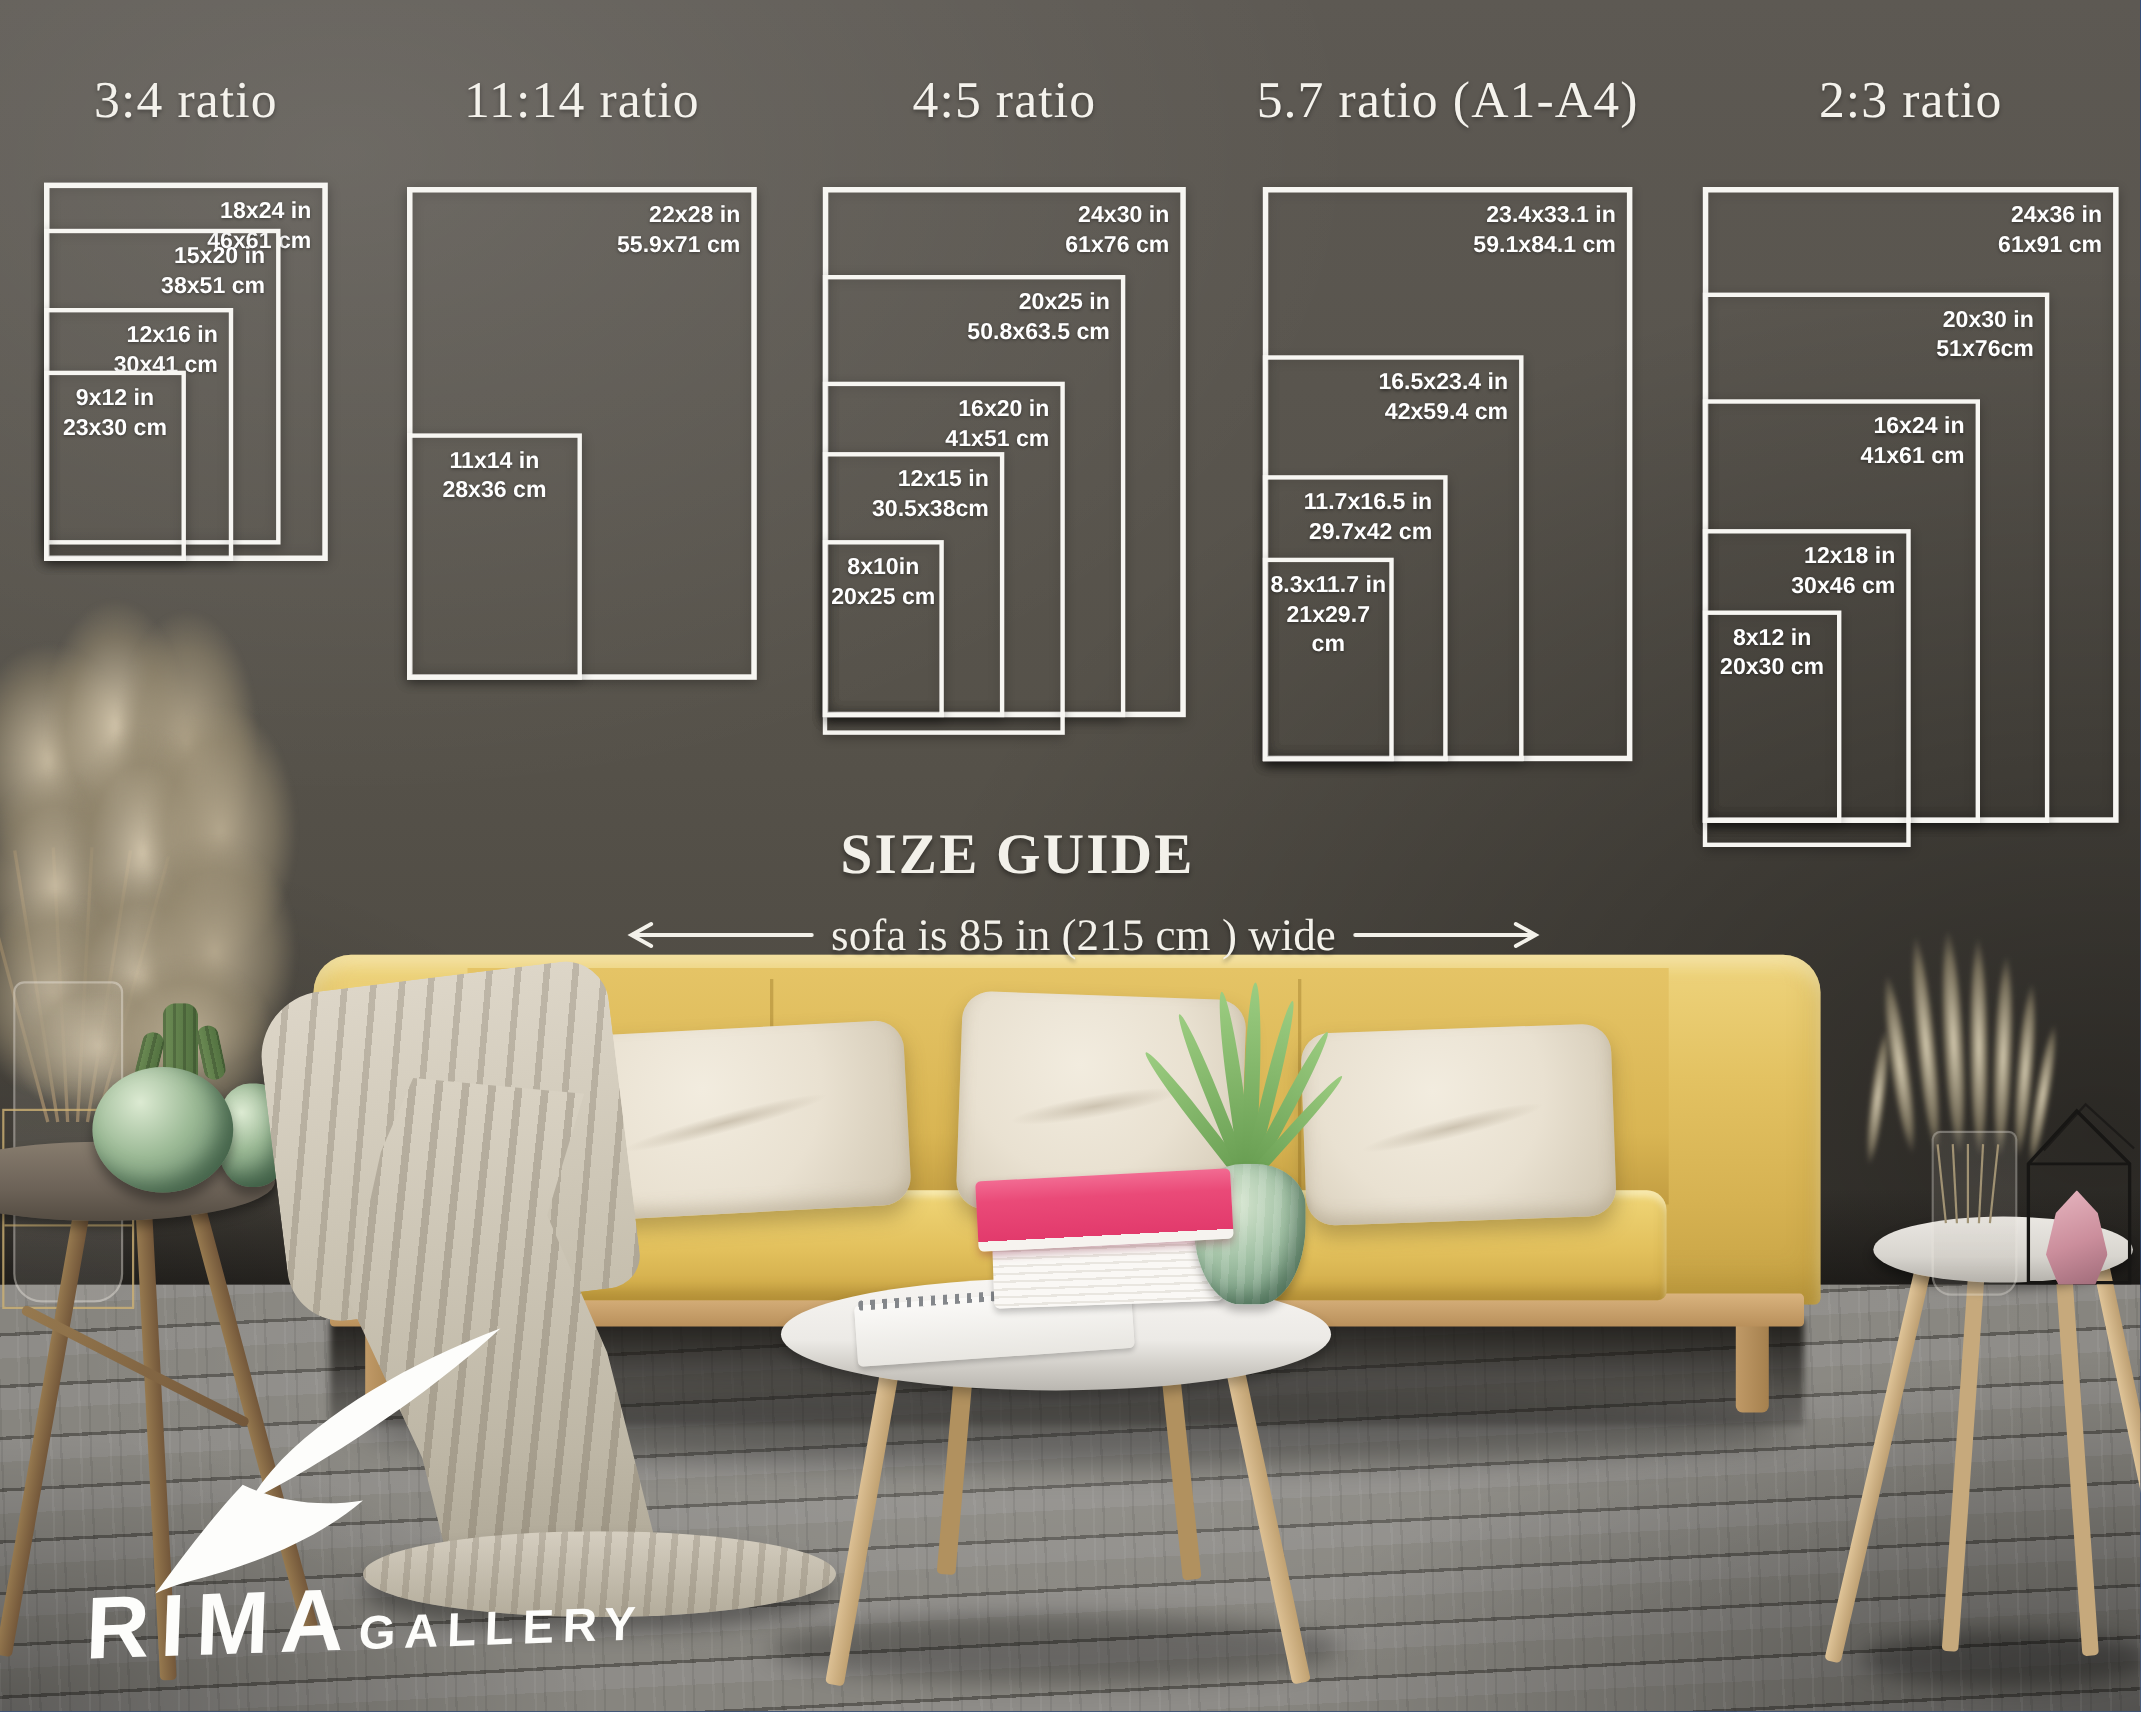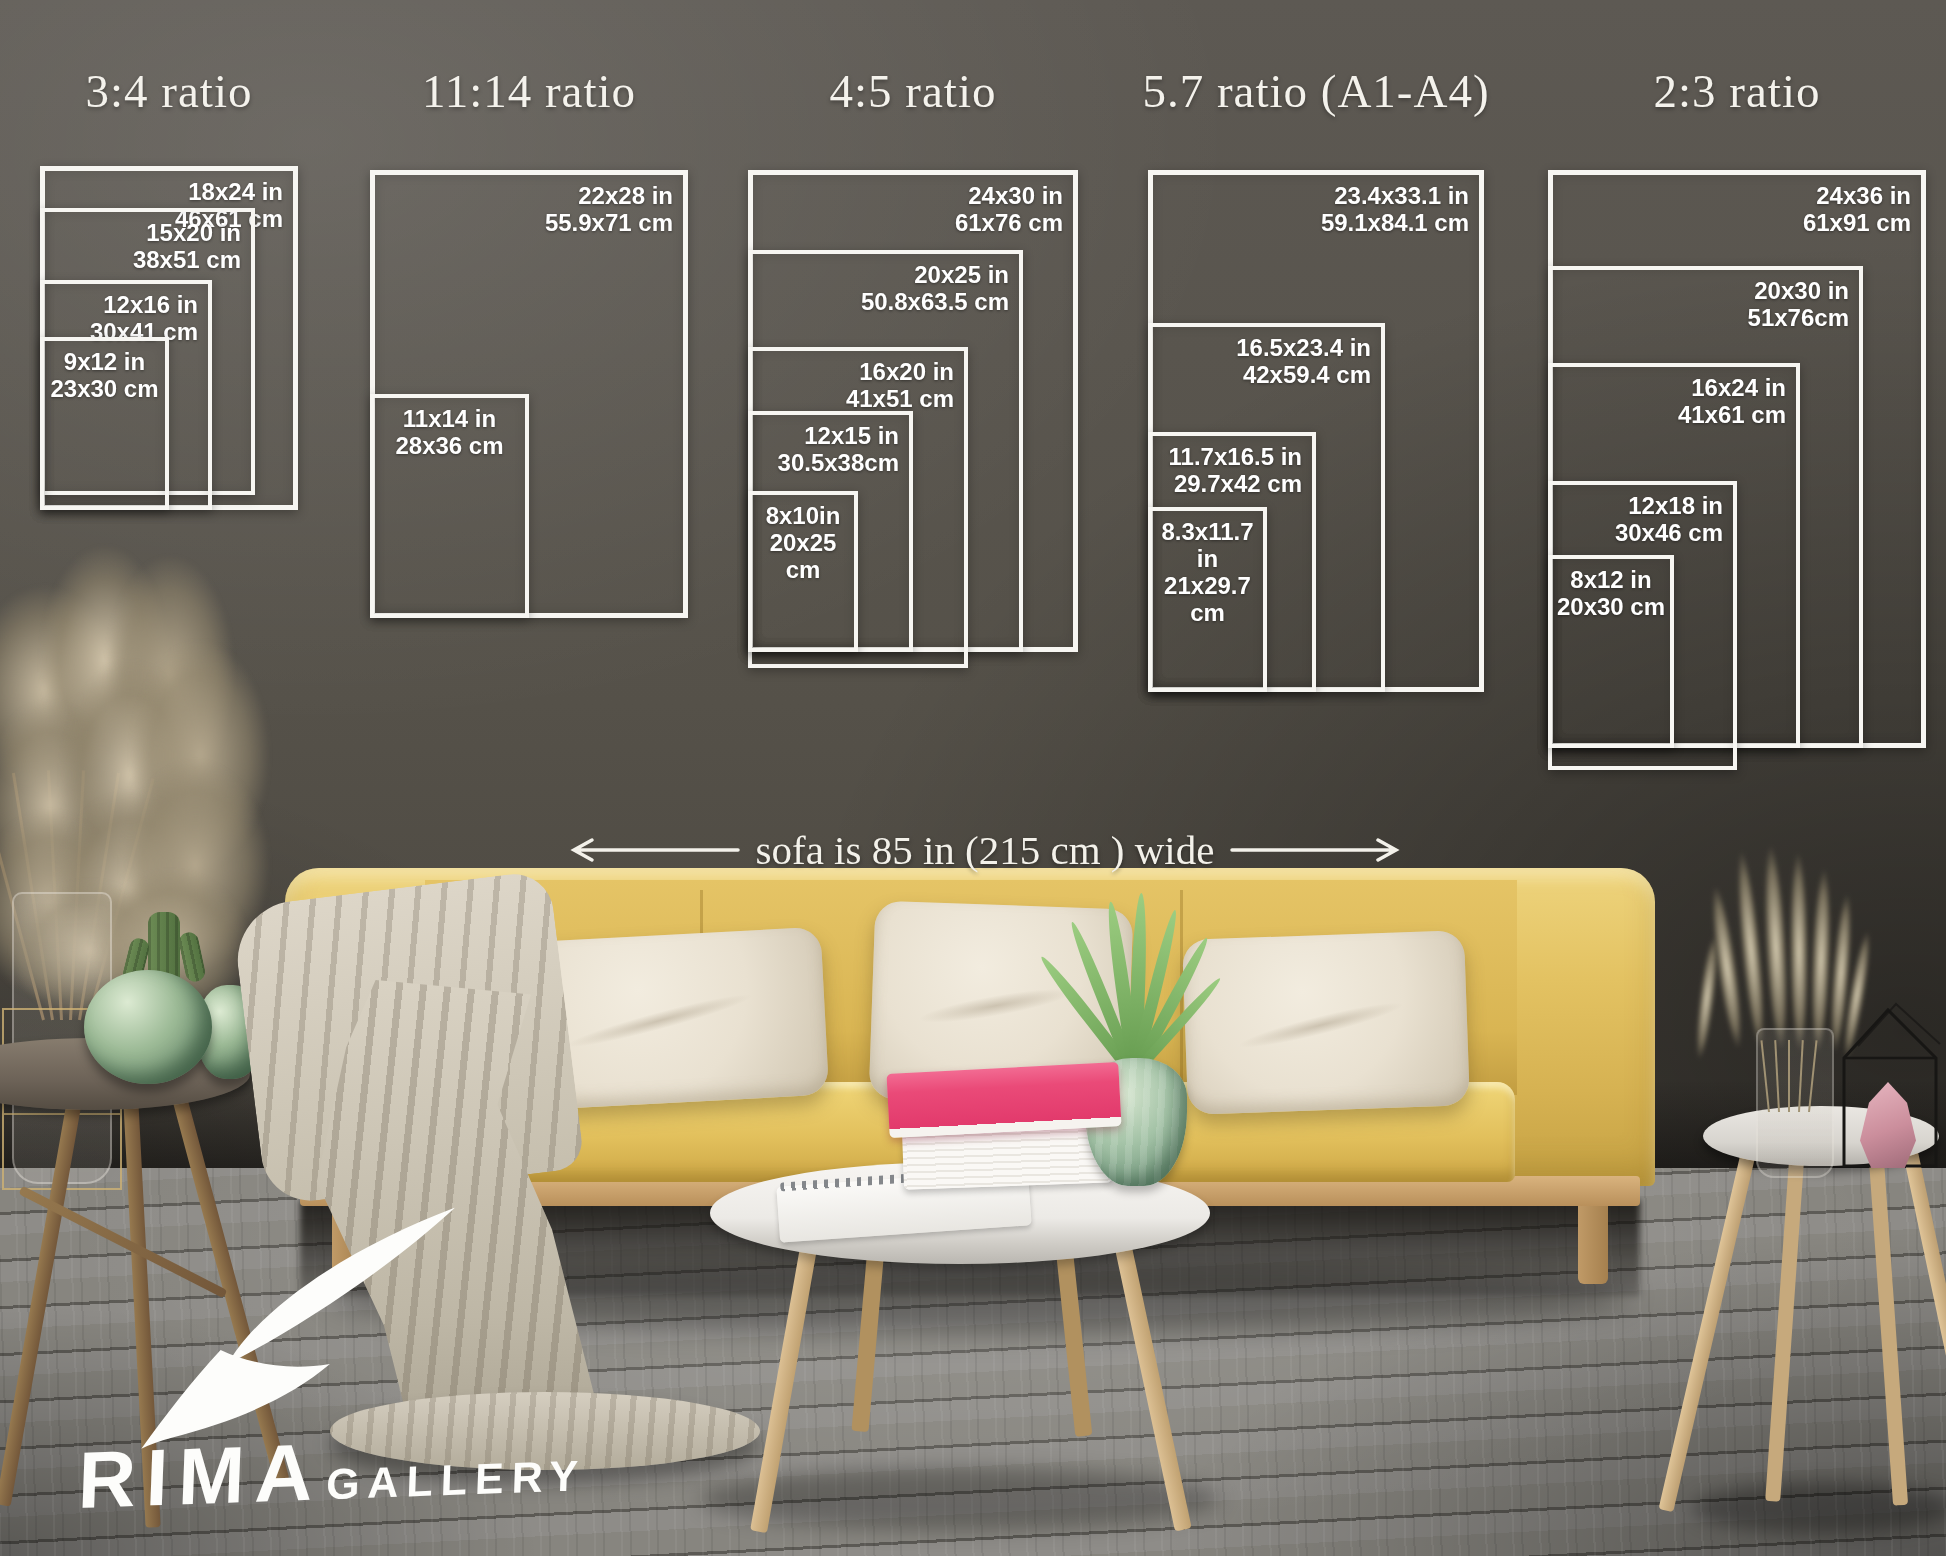--- a/index.html
+++ b/index.html
@@ -24,21 +24,21 @@
   .floor .grain{position:absolute;inset:0;
       background:repeating-linear-gradient(88deg, rgba(255,255,255,.05) 0 2px, transparent 2px 9px,
                  rgba(0,0,0,.07) 9px 11px, transparent 11px 27px);}
   
   .group-title{position:absolute;top:64px;text-align:center;color:#f4f2ec;
      font-family:"Liberation Serif",serif;font-size:47px;font-weight:500;letter-spacing:1px;
      text-shadow:0 2px 4px rgba(0,0,0,.35);z-index:40;}
   .frame{position:absolute;box-sizing:border-box;border:4px solid #f7f6f2;z-index:40;
      box-shadow:0 3px 10px rgba(0,0,0,.30), inset 0 0 12px rgba(0,0,0,.12);}
   .frame.outer{border-width:5px;}
-  .frame-label{position:absolute;color:#ffffff;font-weight:bold;font-size:24px;line-height:27px;
+  .frame-label{position:absolute;color:#ffffff;font-weight:bold;font-size:21px;line-height:27px;
      text-shadow:0 1px 3px rgba(0,0,0,.45);}
   .frame-label.right{top:7px;right:10px;text-align:right;}
   .frame-label.center{top:7px;left:0;right:0;text-align:center;}
   .frame-label span{display:block;}
   .heading{position:absolute;left:625px;top:748px;width:600px;text-align:center;z-index:41;
      font-family:"Liberation Serif",serif;font-weight:bold;font-size:52px;letter-spacing:2px;
      color:#f3f1ea;text-shadow:0 2px 5px rgba(0,0,0,.4);}
   .sofa-note{position:absolute;left:505px;top:826px;width:960px;display:flex;align-items:center;
      justify-content:center;gap:16px;z-index:41;color:#f3f1ea;}
   .sofa-note .note-text{font-family:Liberation Serif, serif;font-size:41px;white-space:nowrap;
@@ -294,20 +294,21 @@
         </div>
       </div>
       <div class="frame" style="left: 1548px; top: 555px; width: 126px; height: 193px;">
         <div class="frame-label center">
           <span>8x12 in</span>
           <span>20x30 cm</span>
         </div>
       </div>
     </div>
 
+  <div class="heading">SIZE GUIDE</div>
   <div class="sofa-note">
     <svg width="180" height="26" viewBox="0 0 180 26">
       <path d="M178,13 H16 M32,3 L14,13 L32,23" stroke="#f3f1ea" stroke-width="3.5" fill="none" stroke-linecap="round"></path>
     </svg>
     <span class="note-text">sofa is 85 in (215 cm ) wide</span>
     <svg width="180" height="26" viewBox="0 0 180 26">
       <path d="M2,13 H164 M148,3 L166,13 L148,23" stroke="#f3f1ea" stroke-width="3.5" fill="none" stroke-linecap="round"></path>
     </svg>
   </div>
 

